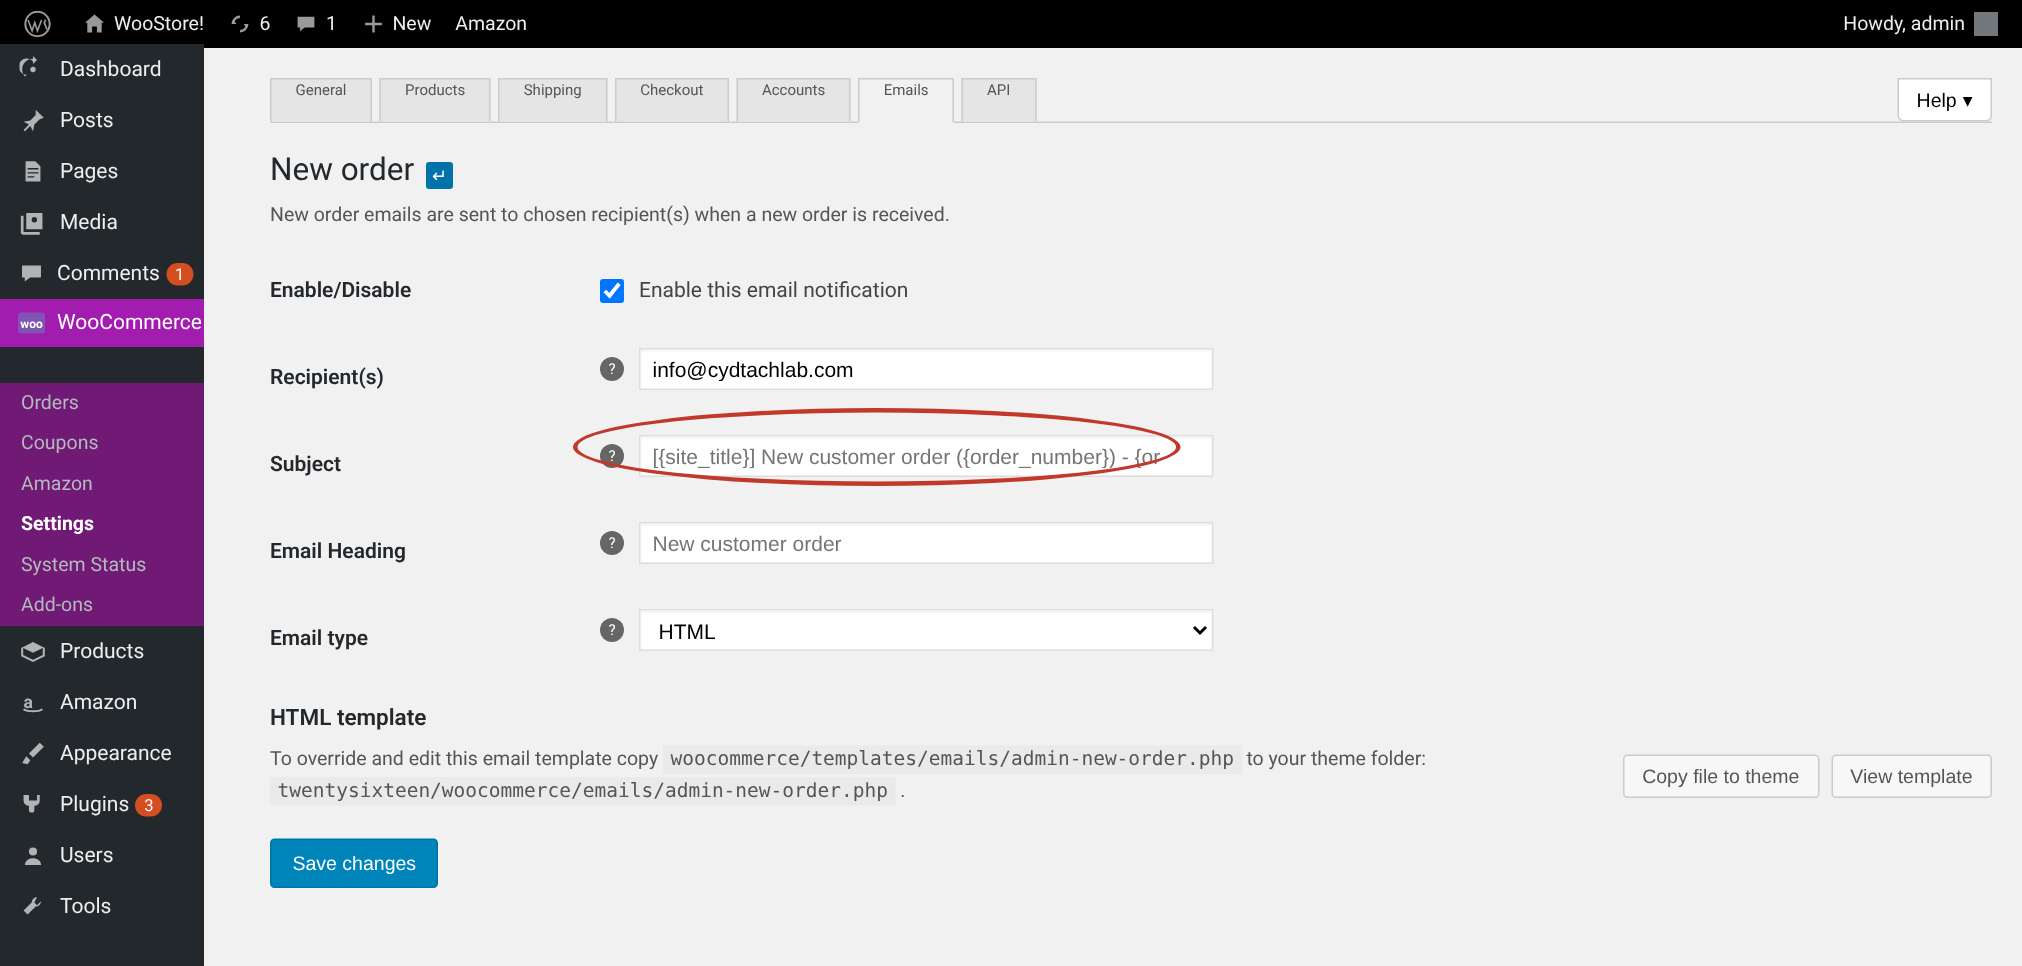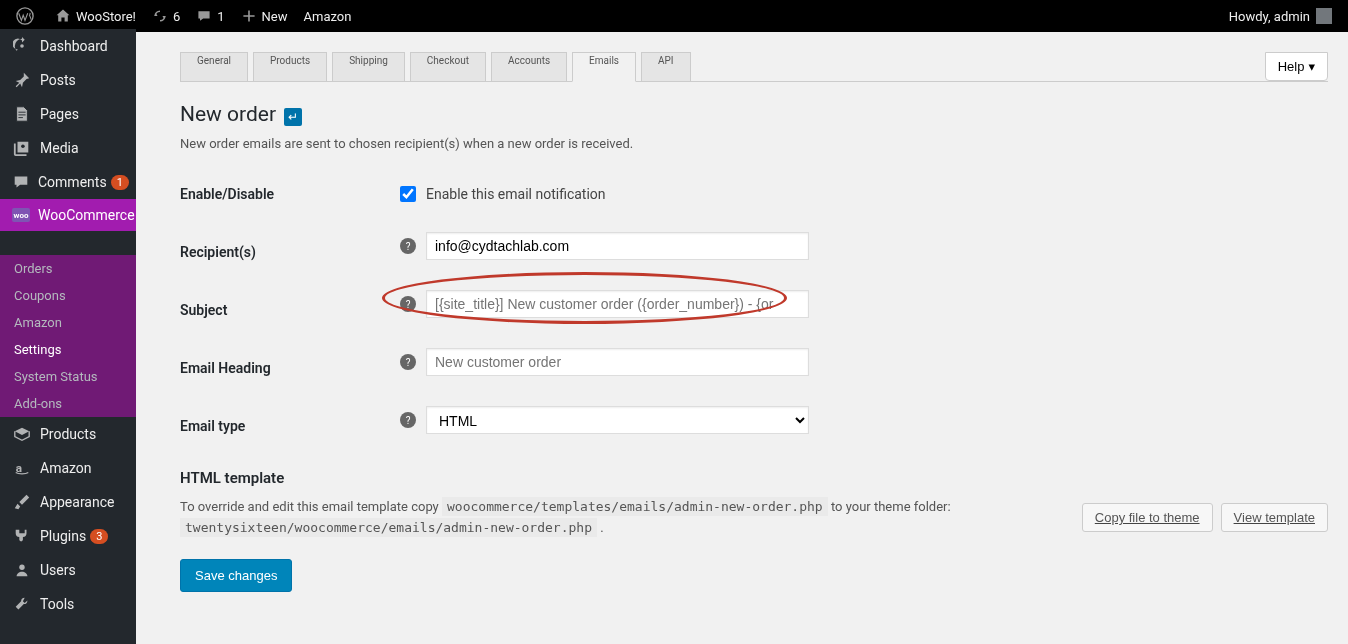--- a/index.html
+++ b/index.html
@@ -15,21 +15,21 @@
 
 
 .sidebar { position: fixed; left: 0; top: 29px; bottom: 0; width: 136px; background: #23282d; color: #eee; overflow-y: auto; }
 .menu-item { display: flex; align-items: center; padding: 8px 12px; cursor: pointer; color: #eee; font-size: 14px; position: relative; }
 .menu-item.current { background: #a21caf; color: #fff; justify-content: space-between; }
 .menu-item.current::after { content: ''; position: absolute; right: -8px; top: 50%; transform: translateY(-50%); border: 8px solid transparent; border-right-color: #f1f1f1; }
 .menu-icon { width: 20px; margin-right: 8px; display: inline-flex; align-items: center; justify-content: center; opacity: 0.7; }
 .menu-item.current .menu-icon { opacity: 1; }
 .submenu { background: #701a75; margin-top: 24px; }
 .submenu-item { padding: 6px 12px 6px 14px; cursor: pointer; color: #b4b9be; font-size: 13px; }
-.submenu-item.current { color: #fff; font-weight: 400; }
+.submenu-item.current { color: #fff; font-weight: 700; }
 .badge { background: #d54e21; color: #fff; border-radius: 10px; padding: 1px 6px; font-size: 11px; margin-left: 4px; display: inline-block; min-width: 18px; text-align: center; }
 .woo-icon { background: #7f54b3; color: #fff; width: 18px; height: 14px; border-radius: 2px; display: inline-flex; align-items: center; justify-content: center; font-size: 8px; font-weight: bold; }
 
 
 .main { margin-left: 160px; padding: 0 20px 20px 20px; }
 .tabs { display: flex; border-bottom: 1px solid #ccc; margin-top: 20px; position: relative; }
 .tab { padding: 2px 16px; background: #e5e5e5; border: 1px solid #ccc; border-bottom: none; margin-right: 5px; cursor: pointer; color: #555; font-size: 10px; }
 .tab.active { background: #f1f1f1; border-bottom: 1px solid #f1f1f1; margin-bottom: -1px; color: #555; }
 .help-btn { margin-left: auto; background: #fff; border: 1px solid #ccc; padding: 6px 12px; font-size: 13px; cursor: pointer; display: flex; align-items: center; gap: 4px; border-radius:0 0 4px 4px; align-self: flex-start; }
 
@@ -47,21 +47,21 @@
 input[type="checkbox"] { width: 16px; height: 16px; }
 .checkbox-label { font-size: 14px; }
 
 .subject-highlight { position: absolute; left: -18px; top: -18px; width: 405px; height: 52px; border: 3px solid #c0392b; border-radius: 50%; pointer-events: none; }
 
 h3.section-title { font-size: 15px; font-weight: 600; margin: 20px 0 10px; color: #23282d; }
 .template-text { font-size: 13px; color: #555; line-height: 1.6; }
 code { background: #eaeaea; padding: 2px 5px; font-family: Consolas, Monaco, monospace; font-size: 13px; }
 
 .template-row { display: flex; justify-content: space-between; align-items: center; gap: 20px; }
-.template-buttons { display: flex; gap: 8px; flex-shrink: 0; text-decoration: underline; }
+.template-buttons { display: flex; gap: 8px; flex-shrink: 0; }
 .button-secondary { background: #f7f7f7; border: 1px solid #ccc; padding: 6px 12px; font-size: 13px; cursor: pointer; border-radius: 3px; color: #555; }
 
 .button-primary { background: #0085ba; border: 1px solid #0073aa; color: #fff; padding: 8px 14px; font-size: 13px; cursor: pointer; border-radius: 3px; margin-top: 20px; font-weight: 400; }
 
 svg { display: block; }
 </style>
 </head>
 <body>
 
 <div class="admin-bar">

